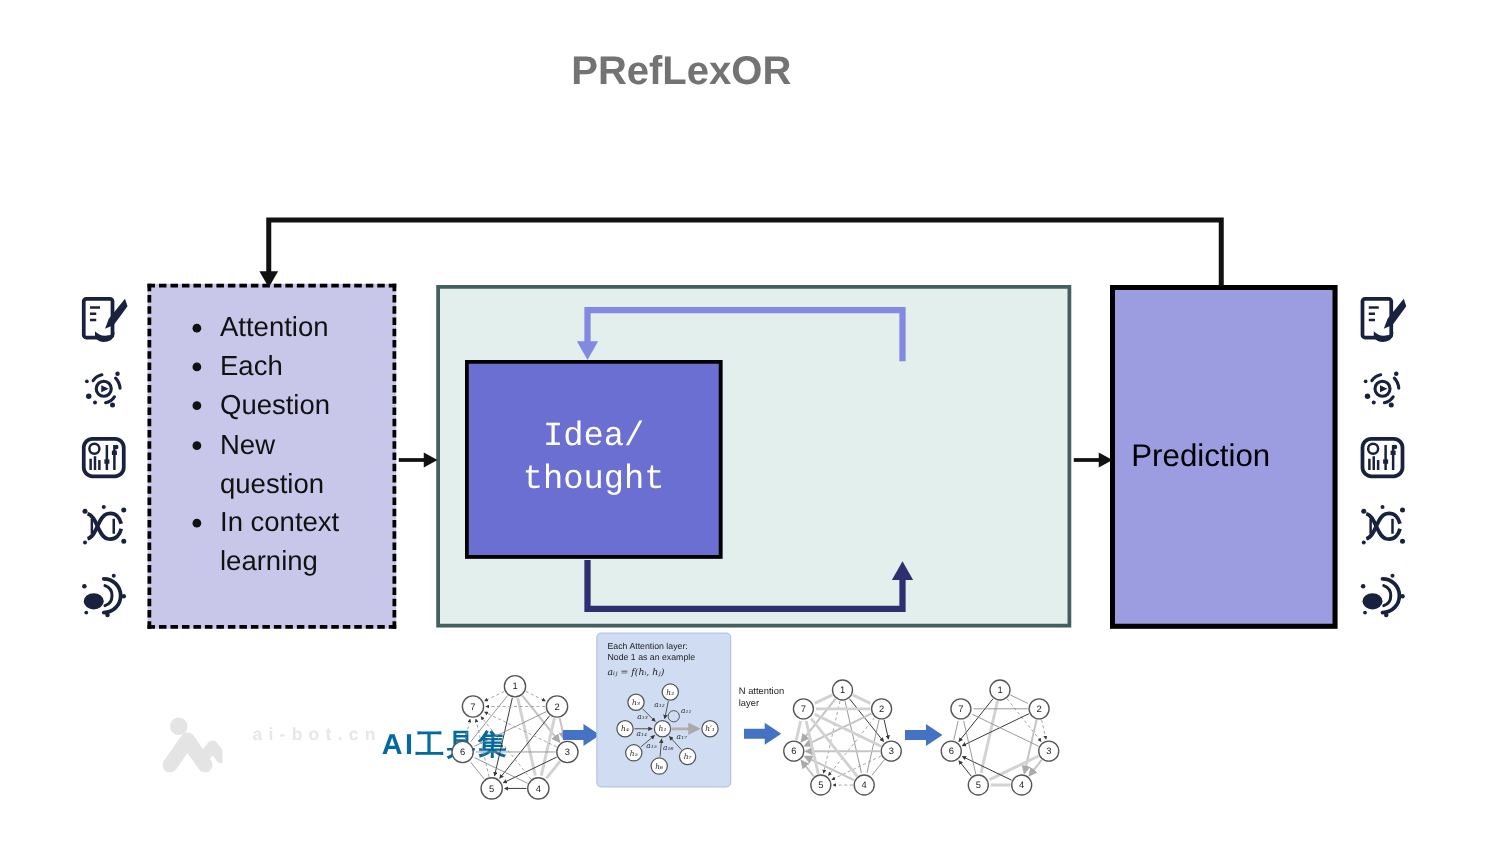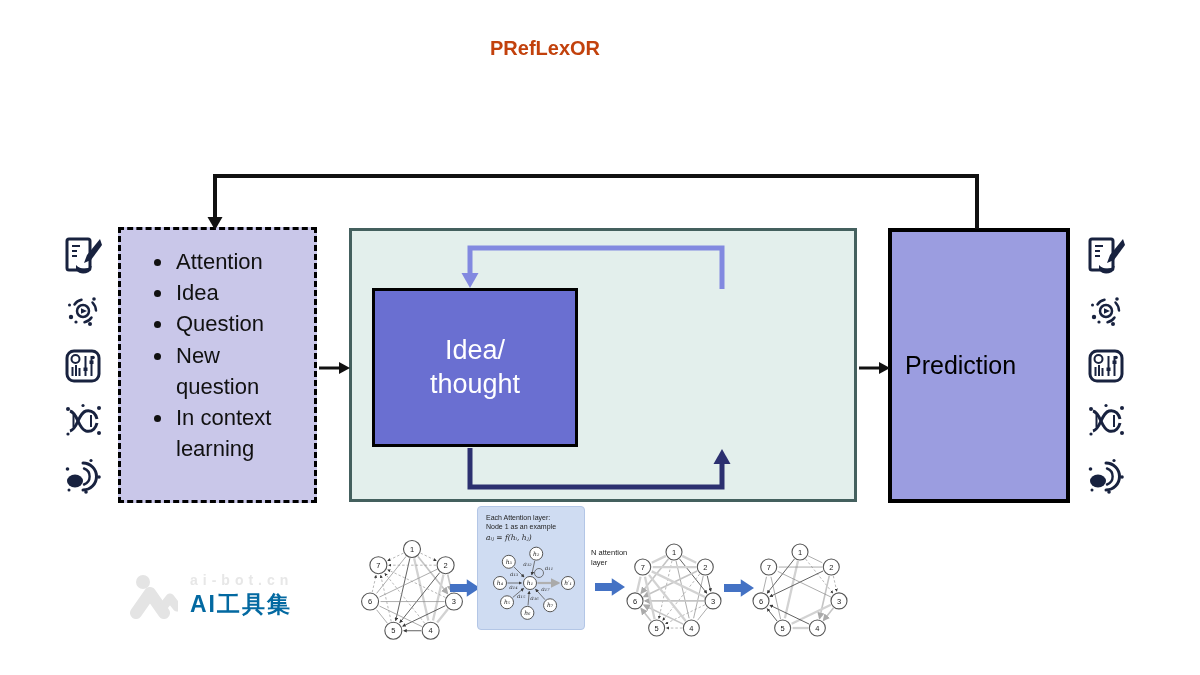--- a/index.html
+++ b/index.html
@@ -2,21 +2,21 @@
 <html style="--input-fill: #c9c7e9; --container-fill: #e3efec; --container-border: #44605e; --idea-fill: #6a6fd1; --reasoning-fill: #282c6c; --prediction-fill: #9b9de0; --loop-purple: #8289e0; --loop-navy: #2c3070; --flow-blue: #4472c4; --attention-fill: #cfdcf2; --icon: #18223f;"><head>
 <meta charset="utf-8">
 <style>
   html,body{margin:0;padding:0;background:#fff;}
   #canvas{
     position:relative;width:1200px;height:675px;background:#fff;overflow:hidden;
     font-family:"Liberation Sans",sans-serif;
   }
   
   #title-block{position:absolute;left:0;top:36px;width:1090px;text-align:center;}
-  #title-main{font-size:20px;font-weight:bold;color:#c2410c;line-height:1.25;}
+  #title-main{font-size:32px;font-weight:bold;color:#737373;line-height:1.25;}
   #title-sub{font-size:30px;font-weight:normal;color:#111;line-height:1.25;}
   
   #overlay{position:absolute;left:0;top:0;width:1200px;height:675px;pointer-events:none;z-index:5;}
   .ln-black{stroke:#111;fill:none;}
   .ln-purple{stroke:var(--loop-purple,#8289e0);fill:none;}
   .ln-navy{stroke:var(--loop-navy,#2c3070);fill:none;}
   .ah-black{fill:#111;}
   .ah-purple{fill:var(--loop-purple,#8289e0);}
   .ah-navy{fill:var(--loop-navy,#2c3070);}
   
@@ -59,21 +59,21 @@
   }
   .attn-line{font-size:7px;color:#222;line-height:1.35;}
   #attn-formula{font-size:7.5px;font-style:italic;color:#222;margin-top:1px;font-family:"DejaVu Serif",serif;}
   #star-svg{position:absolute;left:2px;top:32px;}
   #n-attn-label{
     position:absolute;left:591px;top:548px;width:52px;z-index:2;
     font-size:7.5px;color:#222;line-height:1.35;white-space:pre-line;
   }
   
   #watermark{position:absolute;left:130px;top:572px;display:flex;align-items:center;gap:12px;z-index:1;}
-  #wm-texts{display:flex;flex-direction:column;}
+  #wm-texts{display:flex;flex-direction:row;margin-left:12px;}
   #wm-site{font-size:14px;font-weight:bold;letter-spacing:5px;color:#e7e7e7;}
   #wm-name{font-size:23px;font-weight:bold;letter-spacing:2px;color:#0369a1;margin-top:1px;}
 </style>
 </head>
 <body>
 
 <svg width="0" height="0" style="position:absolute" aria-hidden="true">
   <defs>
     <symbol id="sym-icon-0" viewBox="0 0 40 40">
       <rect x="4" y="3" width="23" height="31" rx="2" fill="none" stroke="var(--icon,#18223f)" stroke-width="3"></rect>
@@ -209,30 +209,30 @@
       <div class="icon-slot">
         <svg viewBox="0 0 40 40">
           <use href="#sym-icon-4"></use>
         </svg>
       </div>
     </div>
 
   <div id="input-box">
     <ul id="input-list">
         <li>Attention</li>
-        <li>Idea</li>
+        <li>Each</li>
         <li>Question</li>
         <li>New question</li>
         <li>In context learning</li>
       </ul>
   </div>
 
   <div id="process-container"></div>
   <div id="idea-box" class="inner-box">
-    <span style="white-space: pre-line;">Idea/
+    <span style="white-space: pre-line; font-family: Liberation Mono, monospace;">Idea/
 thought</span>
   </div>
 
   <div id="prediction-box">
     <span>Prediction</span>
   </div>
 
   <svg id="graph-1" class="net-graph" style="left:360px;top:536px" width="104" height="112" viewBox="0 0 104 112">
       <defs>
         <marker id="ar-0-b" viewBox="0 0 10 10" refX="8" refY="5" markerWidth="4.5" markerHeight="4.5" orient="auto-start-reverse">

